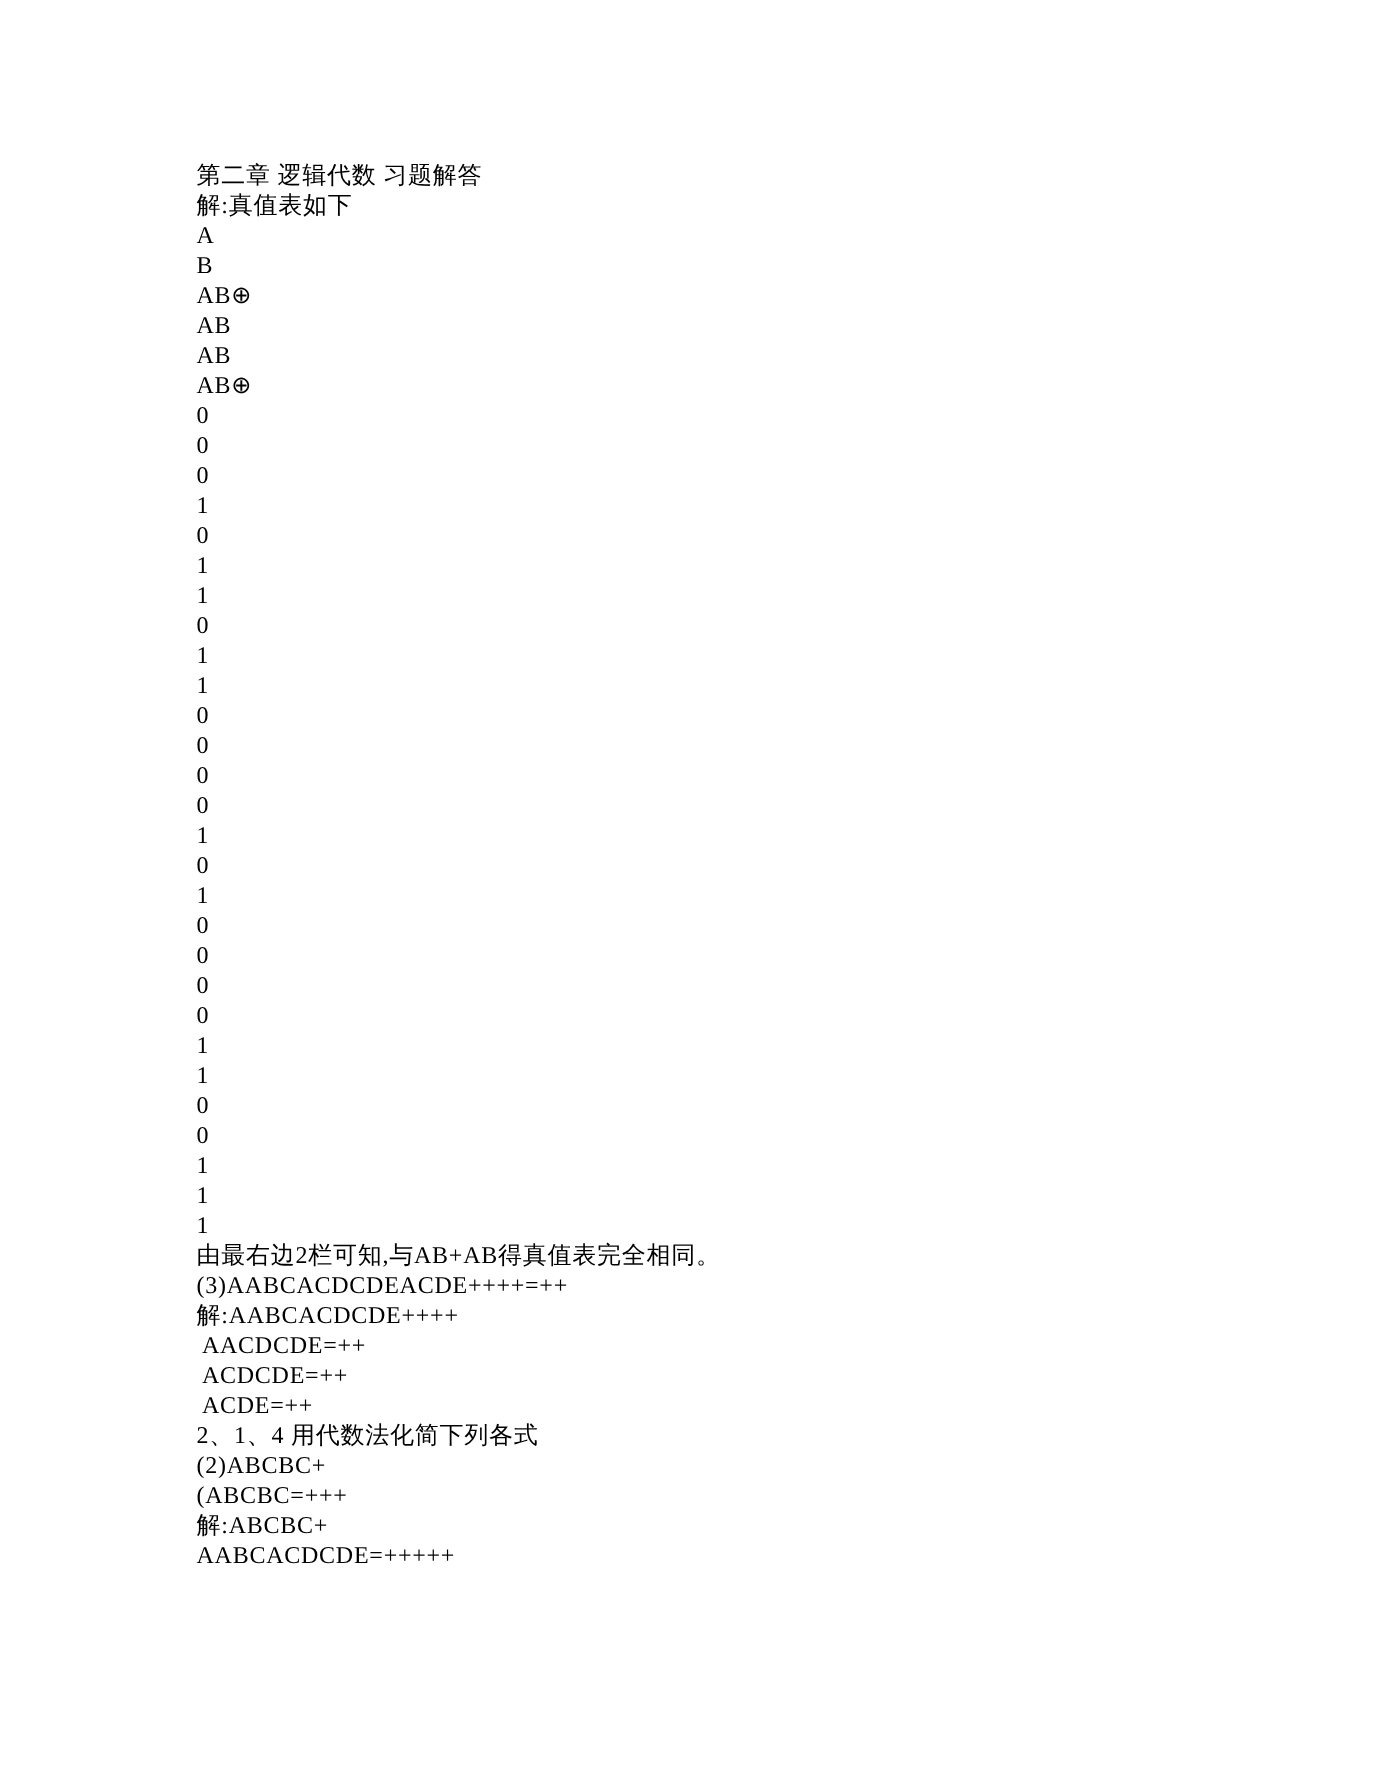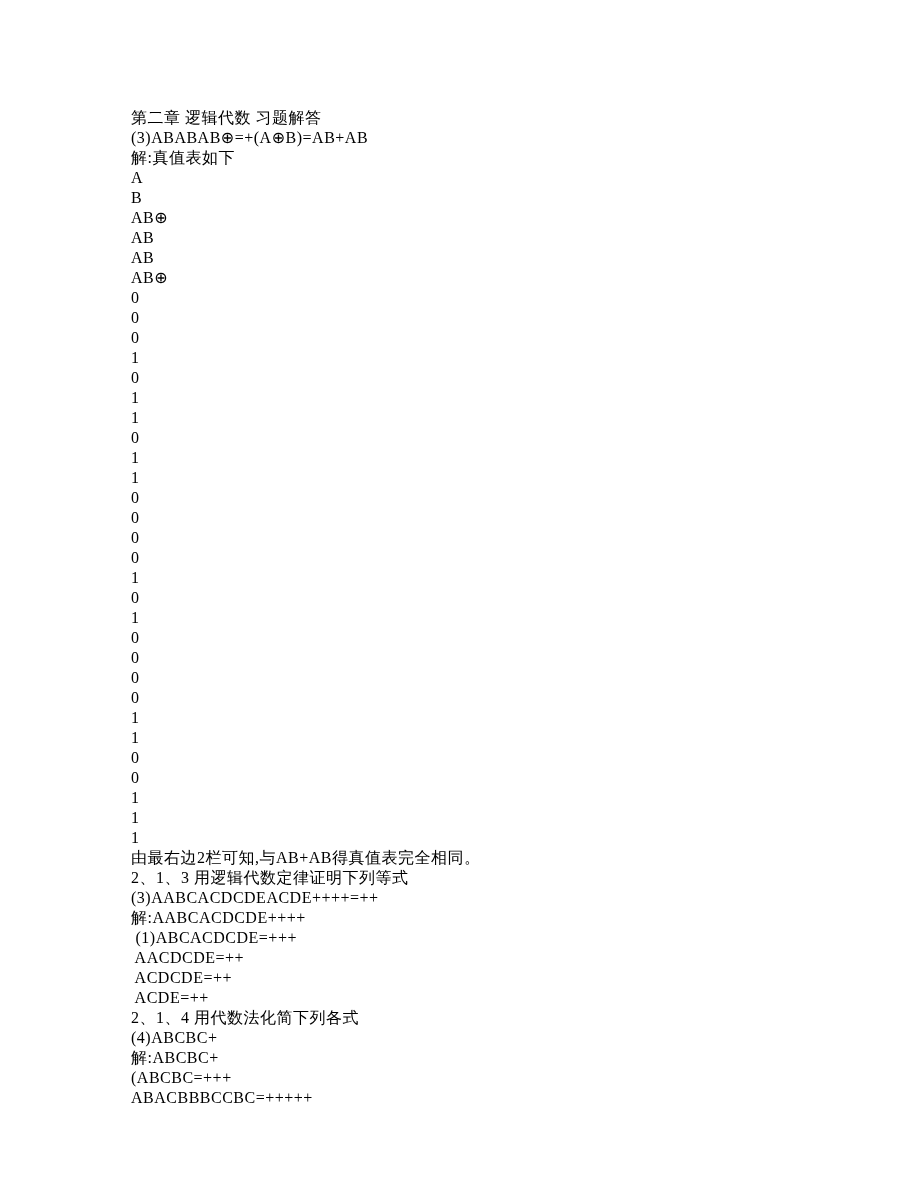--- a/index.html
+++ b/index.html
@@ -21,21 +21,20 @@
     white-space: pre;
     letter-spacing: 0.5px;
   }
 </style>
 </head>
 <body>
 
 <div class="page">
   <div id="body-lines">
       <div class="line">第二章 逻辑代数 习题解答</div>
-      <div class="line">(3)ABABAB⊕=+(A⊕B)=AB+AB</div>
       <div class="line">解:真值表如下</div>
       <div class="line">A</div>
       <div class="line">B</div>
       <div class="line">AB⊕</div>
       <div class="line">AB</div>
       <div class="line">AB</div>
       <div class="line">AB⊕</div>
       <div class="line">0</div>
       <div class="line">0</div>
       <div class="line">0</div>
@@ -58,26 +57,24 @@
       <div class="line">0</div>
       <div class="line">0</div>
       <div class="line">1</div>
       <div class="line">1</div>
       <div class="line">0</div>
       <div class="line">0</div>
       <div class="line">1</div>
       <div class="line">1</div>
       <div class="line">1</div>
       <div class="line">由最右边2栏可知,与AB+AB得真值表完全相同。</div>
-      <div class="line">2、1、3 用逻辑代数定律证明下列等式</div>
       <div class="line">(3)AABCACDCDEACDE++++=++</div>
       <div class="line">解:AABCACDCDE++++</div>
-      <div class="line"> (1)ABCACDCDE=+++</div>
       <div class="line"> AACDCDE=++</div>
       <div class="line"> ACDCDE=++</div>
       <div class="line"> ACDE=++</div>
       <div class="line">2、1、4 用代数法化简下列各式</div>
-      <div class="line">(4)ABCBC+</div>
+      <div class="line">(2)ABCBC+</div>
+      <div class="line">(ABCBC=+++</div>
       <div class="line">解:ABCBC+</div>
-      <div class="line">(ABCBC=+++</div>
-      <div class="line">ABACBBBCCBC=+++++</div>
+      <div class="line">AABCACDCDE=+++++</div>
     </div>
 </div>
 
 </body></html>

